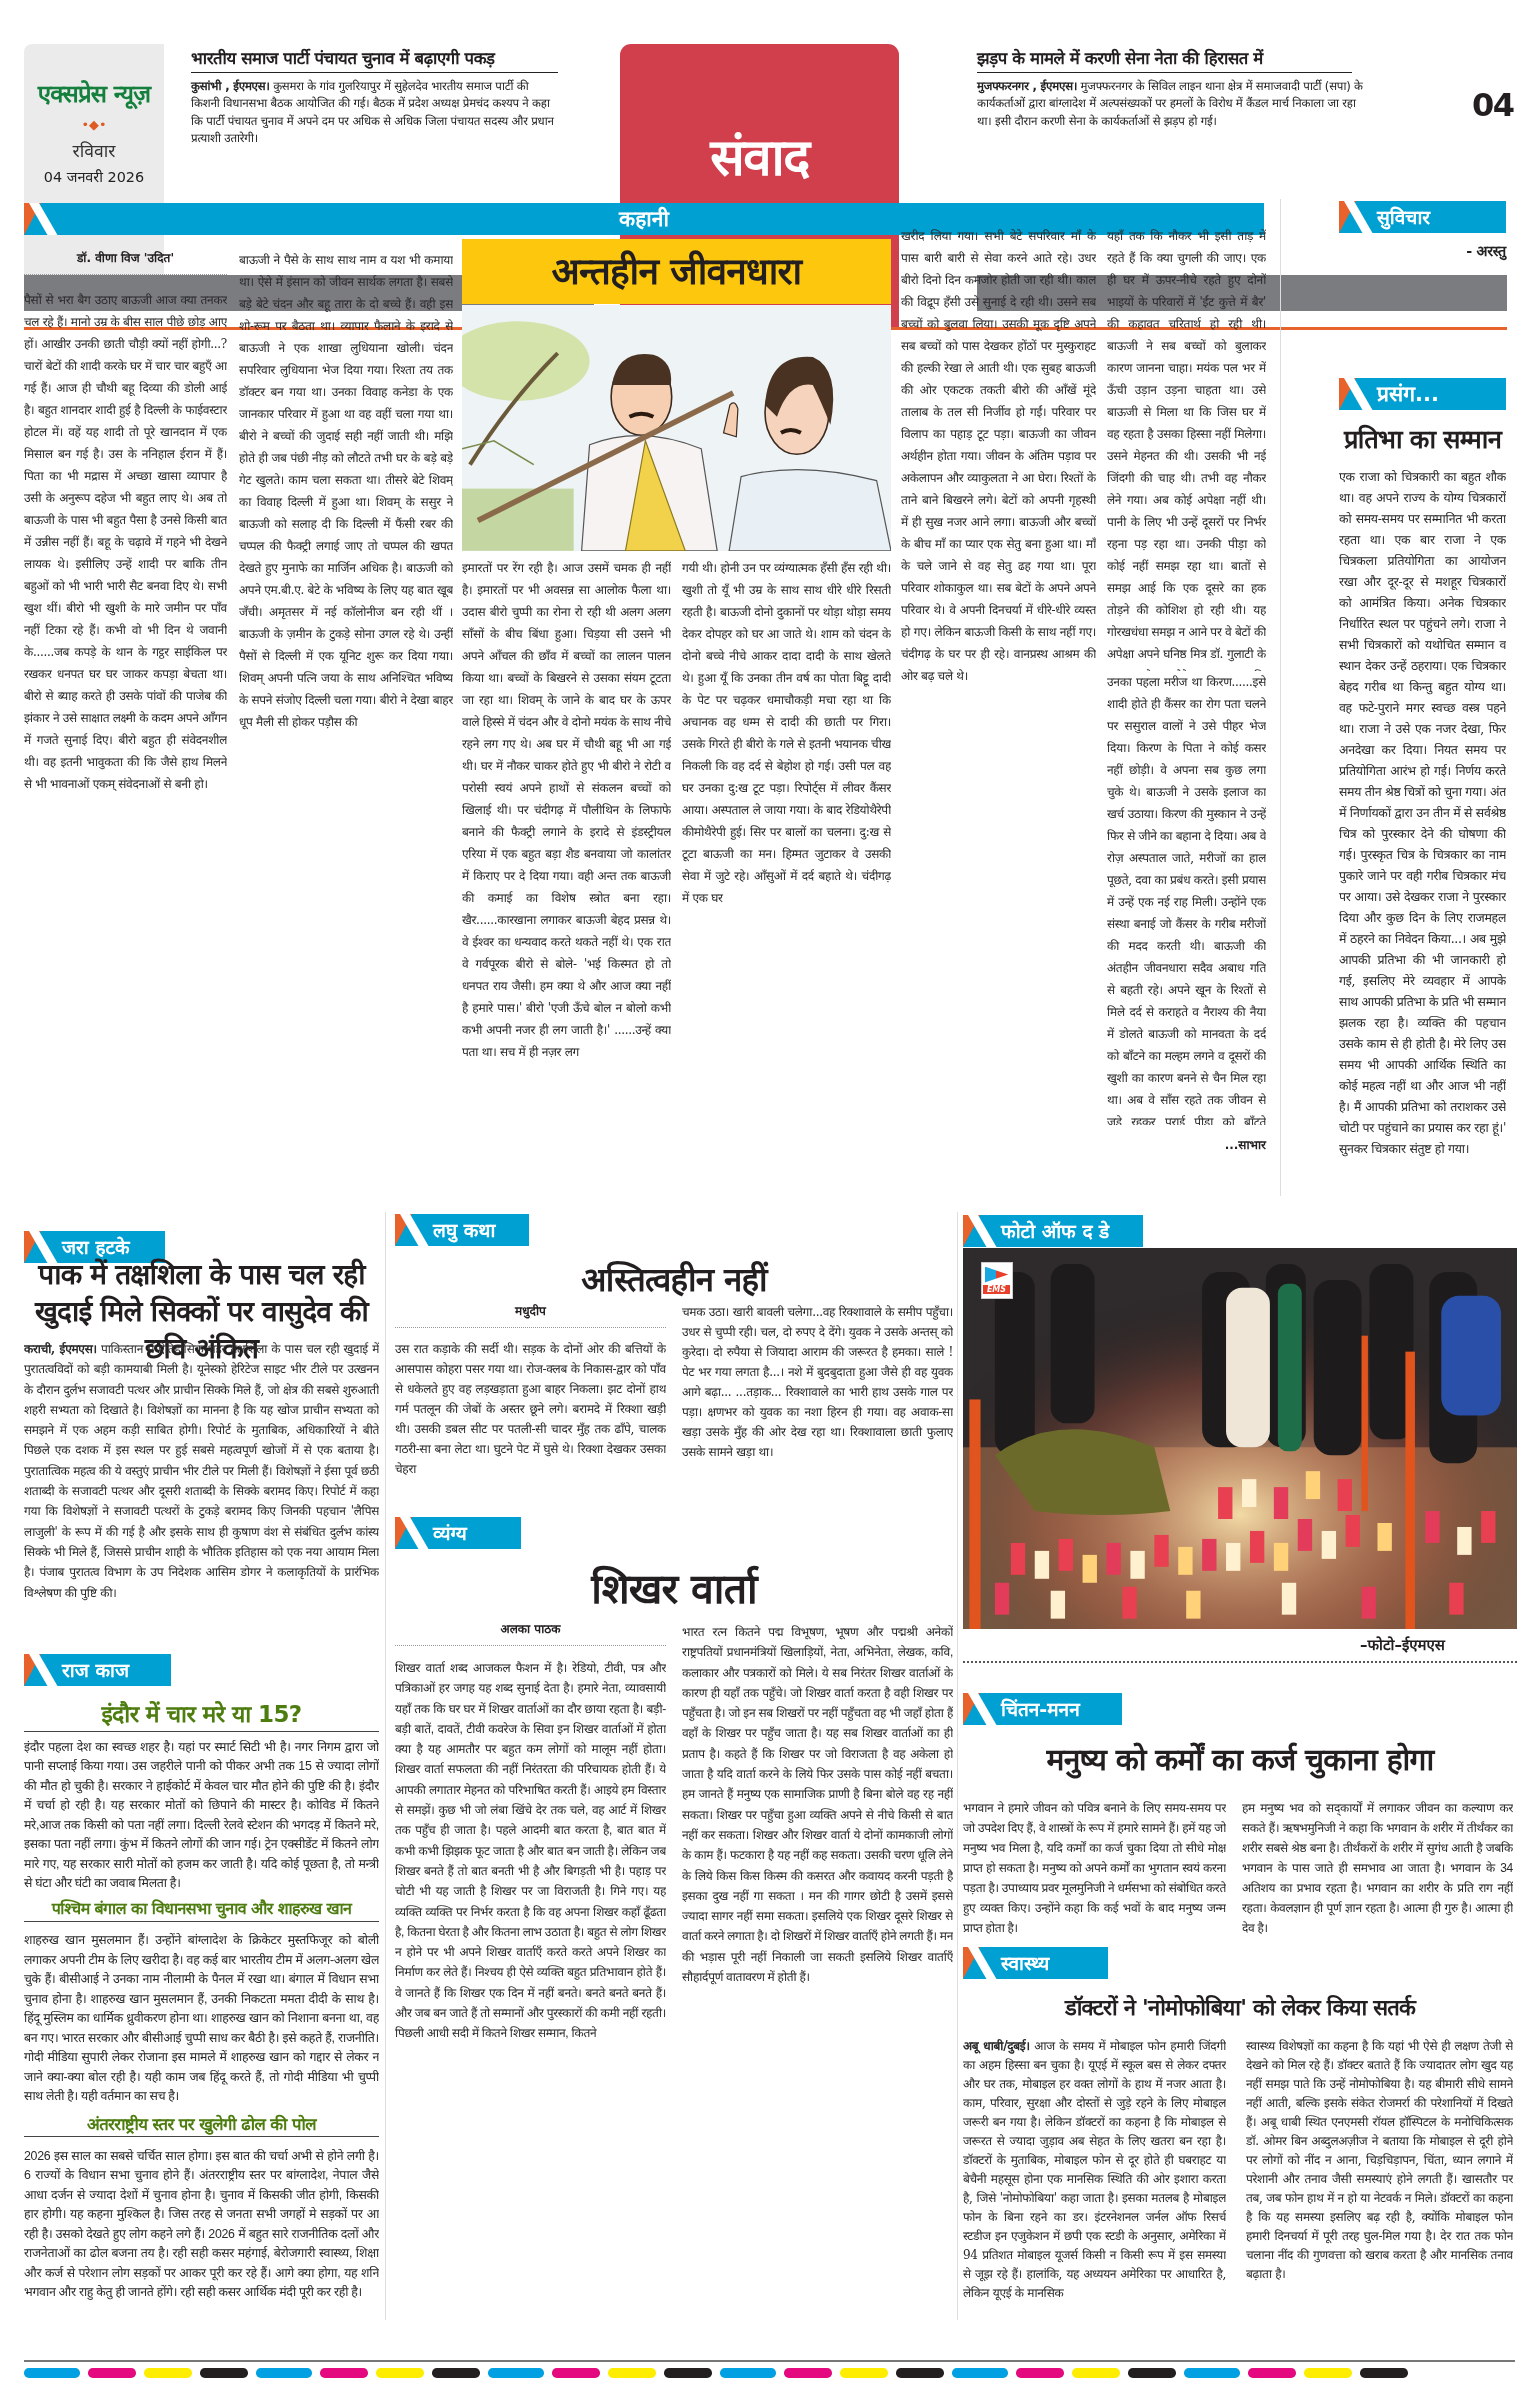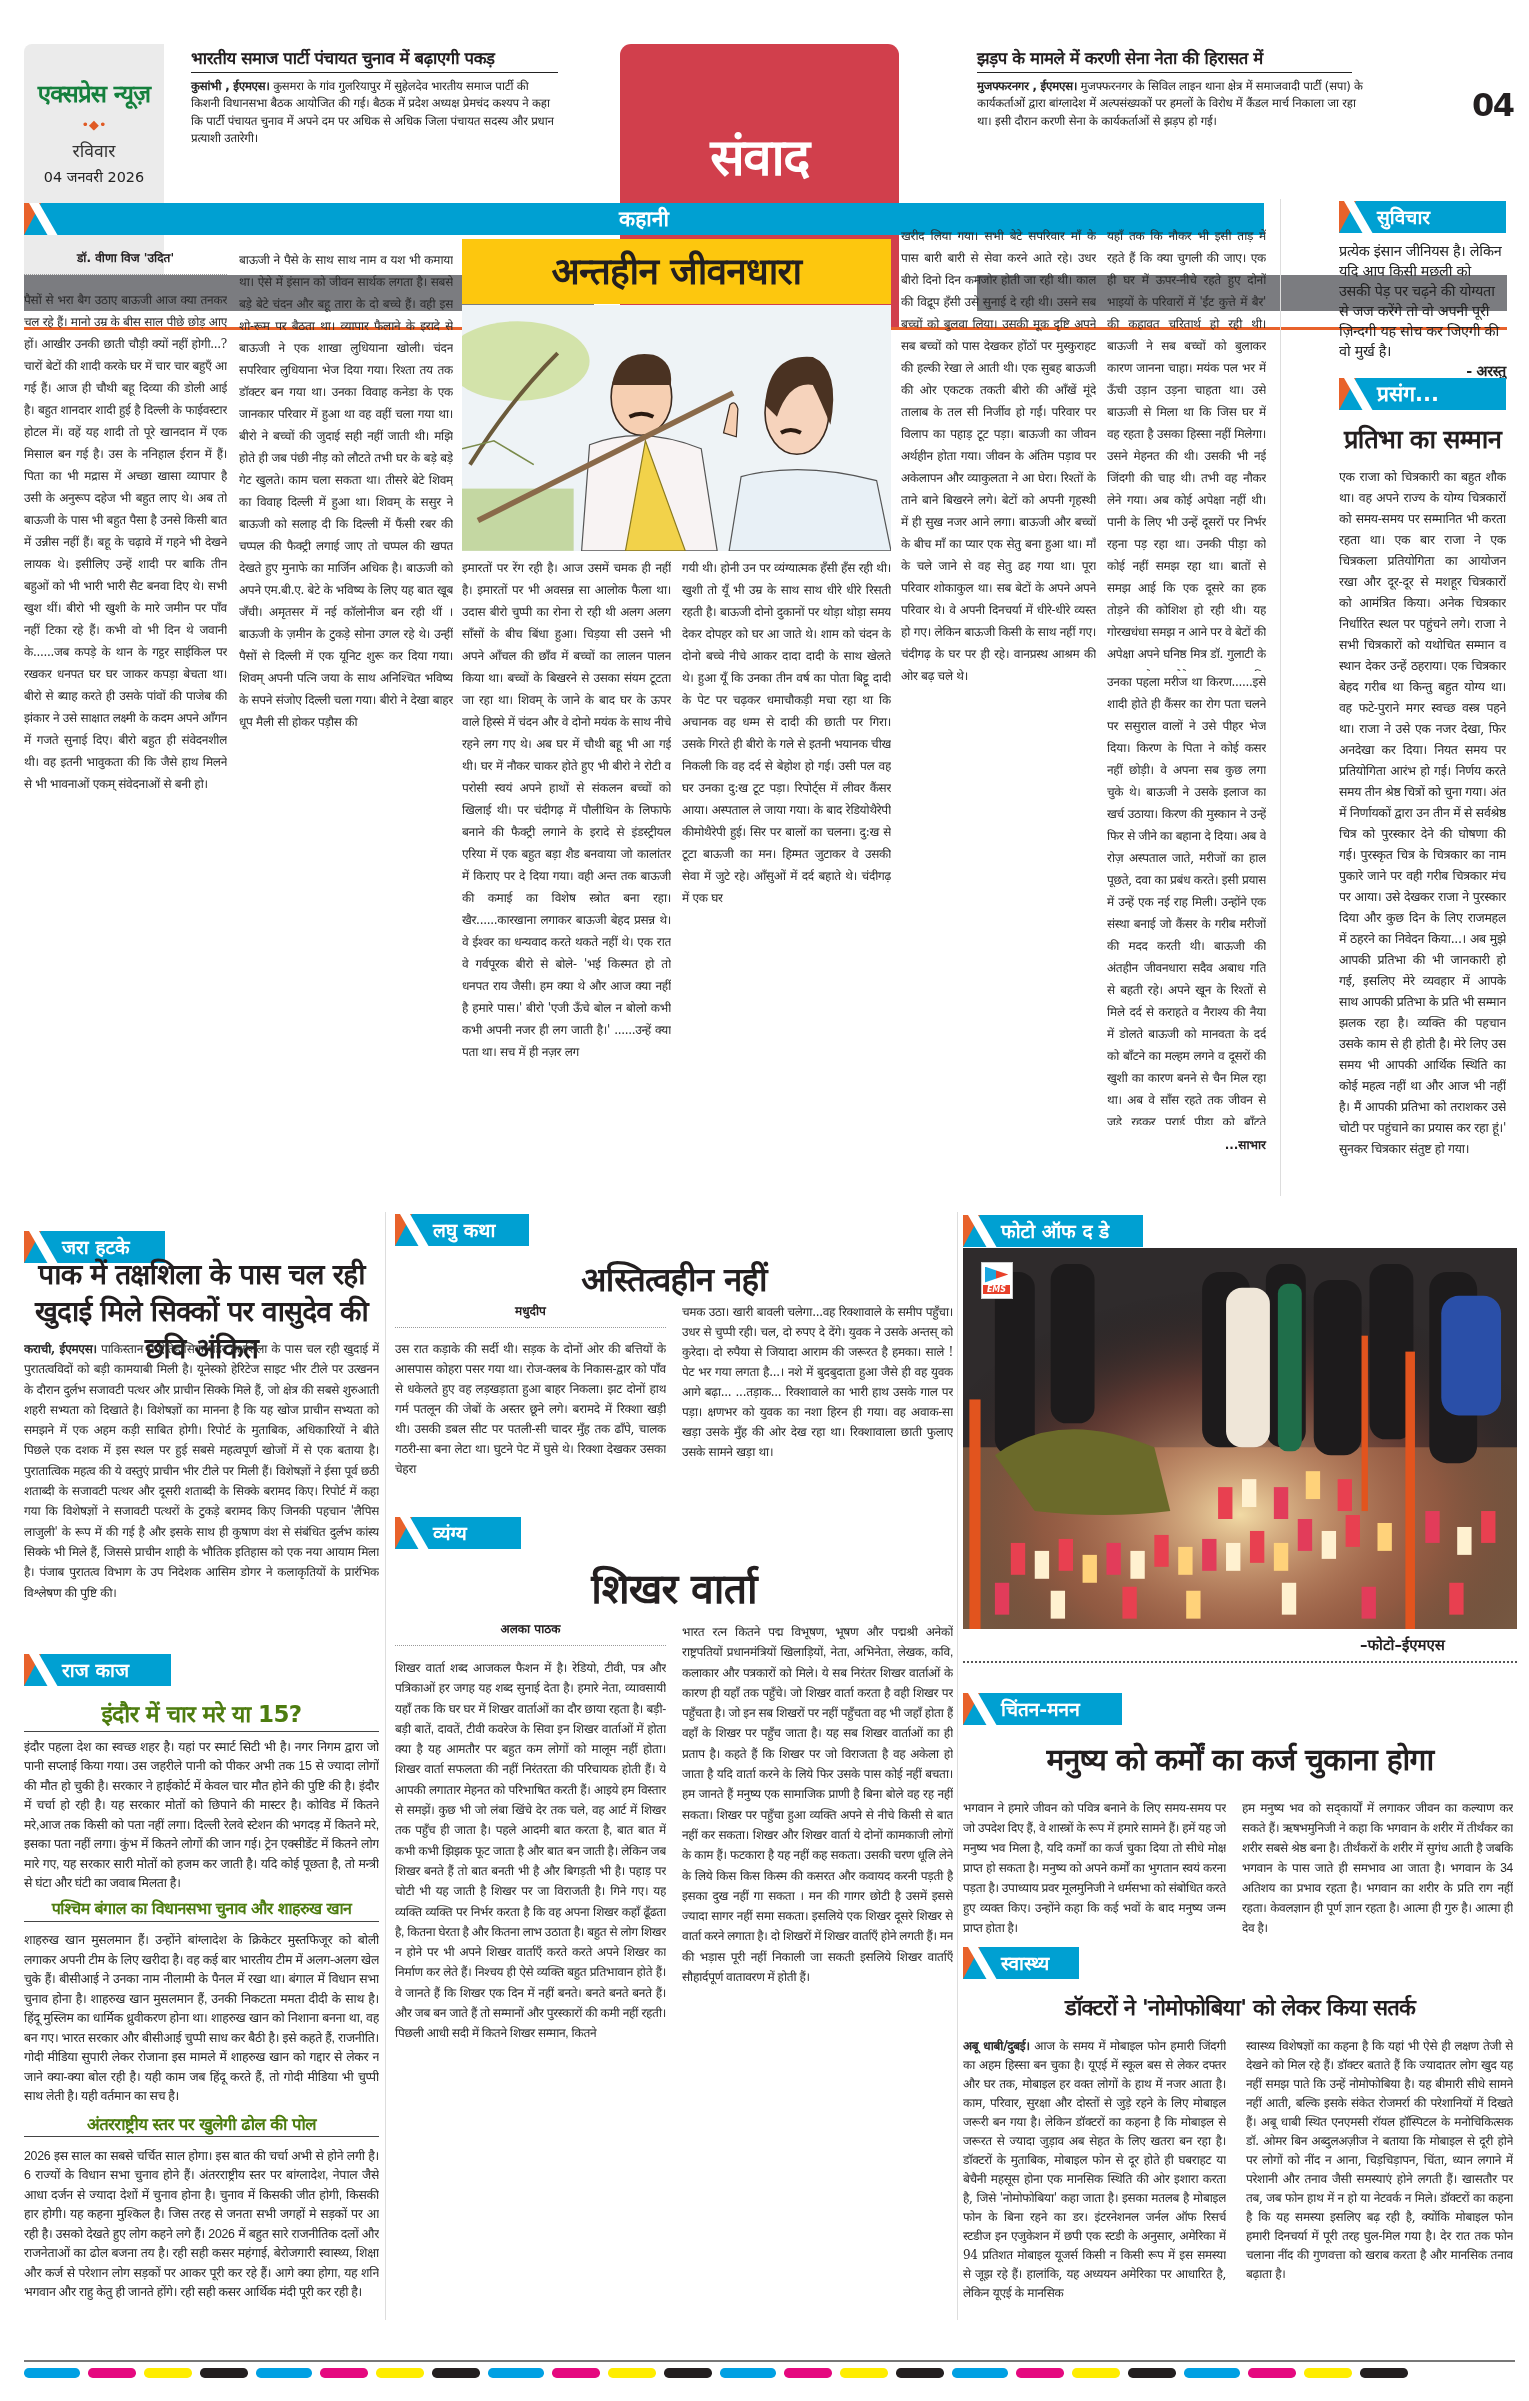--- a/index.html
+++ b/index.html
@@ -117,21 +117,20 @@
 <div class="abs col" style="left:682px; top:557px; width:209px; height:602px;">गयी थी। होनी उन पर व्यंग्यात्मक हँसी हँस रही थी। खुशी तो यूँ भी उम्र के साथ साथ धीरे धीरे रिसती रहती है। बाऊजी दोनो दुकानों पर थोड़ा थोड़ा समय देकर दोपहर को घर आ जाते थे। शाम को चंदन के दोनो बच्चे नीचे आकर दादा दादी के साथ खेलते थे। हुआ यूँ कि उनका तीन वर्ष का पोता बिट्टू दादी के पेट पर चढ़कर धमाचौकड़ी मचा रहा था कि अचानक वह धम्म से दादी की छाती पर गिरा। उसके गिरते ही बीरो के गले से इतनी भयानक चीख निकली कि वह दर्द से बेहोश हो गई। उसी पल वह घर उनका दु:ख टूट पड़ा। रिपोर्ट्स में लीवर कैंसर आया। अस्पताल ले जाया गया। के बाद रेडियोथैरेपी कीमोथैरेपी हुई। सिर पर बालों का चलना। दु:ख से टूटा बाऊजी का मन। हिम्मत जुटाकर वे उसकी सेवा में जुटे रहे। आँसुओं में दर्द बहाते थे। चंदीगढ़ में एक घर</div>
 <div class="abs col" style="left:901px; top:225px; width:195px; height:933px;">खरीद लिया गया। सभी बेटे सपरिवार माँ के पास बारी बारी से सेवा करने आते रहे। उधर बीरो दिनो दिन कमजोर होती जा रही थी। काल की विद्रूप हँसी उसे सुनाई दे रही थी। उसने सब बच्चों को बुलवा लिया। उसकी मूक दृष्टि अपने सब बच्चों को पास देखकर होंठों पर मुस्कुराहट की हल्की रेखा ले आती थी। एक सुबह बाऊजी की ओर एकटक तकती बीरो की आँखें मूंदे तालाब के तल सी निर्जीव हो गईं। परिवार पर विलाप का पहाड़ टूट पड़ा। बाऊजी का जीवन अर्थहीन होता गया। जीवन के अंतिम पड़ाव पर अकेलापन और व्याकुलता ने आ घेरा। रिश्तों के ताने बाने बिखरने लगे। बेटों को अपनी गृहस्थी में ही सुख नजर आने लगा। बाऊजी और बच्चों के बीच माँ का प्यार एक सेतु बना हुआ था। माँ के चले जाने से वह सेतु ढह गया था। पूरा परिवार शोकाकुल था। सब बेटों के अपने अपने परिवार थे। वे अपनी दिनचर्या में धीरे-धीरे व्यस्त हो गए। लेकिन बाऊजी किसी के साथ नहीं गए। चंदीगढ़ के घर पर ही रहे। वानप्रस्थ आश्रम की ओर बढ़ चले थे।</div>
 <div class="abs col" style="left:1107px; top:225px; width:159px; height:446px;">यहाँ तक कि नौकर भी इसी ताड़ में रहते हैं कि क्या चुगली की जाए। एक ही घर में ऊपर-नीचे रहते हुए दोनों भाइयों के परिवारों में 'ईंट कुत्ते में बैर' की कहावत चरितार्थ हो रही थी। बाऊजी ने सब बच्चों को बुलाकर कारण जानना चाहा। मयंक पल भर में ऊँची उड़ान उड़ना चाहता था। उसे बाऊजी से मिला था कि जिस घर में वह रहता है उसका हिस्सा नहीं मिलेगा। उसने मेहनत की थी। उसकी भी नई जिंदगी की चाह थी। तभी वह नौकर लेने गया। अब कोई अपेक्षा नहीं थी। पानी के लिए भी उन्हें दूसरों पर निर्भर रहना पड़ रहा था। उनकी पीड़ा को कोई नहीं समझ रहा था। बातों से समझ आई कि एक दूसरे का हक तोड़ने की कोशिश हो रही थी। यह गोरखधंधा समझ न आने पर वे बेटों की अपेक्षा अपने घनिष्ठ मित्र डॉ. गुलाटी के पास पूछने जा बैठे। मालूम हुआ कि दोनों भाई एक-दूसरे के कट्टर दुश्मन बन चुके हैं। दोनो की पत्नियाँ घर की इज्जत सरे आम उछाल रही है। उनमें एक-दूसरे की बुराई करने की होड़ चल रही है।</div>
 <div class="abs col" style="left:1107px; top:671px; width:159px; height:454px;">उनका पहला मरीज था किरण......इसे शादी होते ही कैंसर का रोग पता चलने पर ससुराल वालों ने उसे पीहर भेज दिया। किरण के पिता ने कोई कसर नहीं छोड़ी। वे अपना सब कुछ लगा चुके थे। बाऊजी ने उसके इलाज का खर्च उठाया। किरण की मुस्कान ने उन्हें फिर से जीने का बहाना दे दिया। अब वे रोज़ अस्पताल जाते, मरीजों का हाल पूछते, दवा का प्रबंध करते। इसी प्रयास में उन्हें एक नई राह मिली। उन्होंने एक संस्था बनाई जो कैंसर के गरीब मरीजों की मदद करती थी। बाऊजी की अंतहीन जीवनधारा सदैव अबाध गति से बहती रहे। अपने खून के रिश्तों से मिले दर्द से कराहते व नैराश्य की नैया में डोलते बाऊजी को मानवता के दर्द को बाँटने का मल्हम लगने व दूसरों की खुशी का कारण बनने से चैन मिल रहा था। अब वे साँस रहते तक जीवन से जुड़े रहकर पराई पीड़ा को बाँटते रहेंगे...।</div>
 <div class="abs source-note" style="left:1107px; top:1136px; width:159px;">...साभार</div>
 
 <div class="abs sec-head" style="left:1339px; top:201px; width:167px; font-size:19px;">
   <span>सुविचार</span>
 </div>
 <div class="abs suvichar-text" style="left:1339px; top:241px; width:167px;">
-  <span>प्रत्येक इंसान जीनियस है। लेकिन यदि आप किसी मछली को उसकी पेड़ पर चढ़ने की योग्यता से जज करेंगे तो वो अपनी पूरी ज़िन्दगी यह सोच कर जिएगी की वो मुर्ख है।</span>
   <div style="text-align:right;" class="suvichar-author">- अरस्तु</div>
 </div>
 <div class="abs sec-head" style="left:1339px; top:378px; width:167px; font-size:21px;">
   <span>प्रसंग...</span>
 </div>
 <div class="abs prasang-title" style="left:1339px; top:421px; width:167px; font-size:25.5px;">प्रतिभा का सम्मान</div>
 <div class="abs col" style="left:1339px; top:466px; width:167px; height:737px; font-size:12.4px; line-height:21px;">एक राजा को चित्रकारी का बहुत शौक था। वह अपने राज्य के योग्य चित्रकारों को समय-समय पर सम्मानित भी करता रहता था। एक बार राजा ने एक चित्रकला प्रतियोगिता का आयोजन रखा और दूर-दूर से मशहूर चित्रकारों को आमंत्रित किया। अनेक चित्रकार निर्धारित स्थल पर पहुंचने लगे। राजा ने सभी चित्रकारों को यथोचित सम्मान व स्थान देकर उन्हें ठहराया। एक चित्रकार बेहद गरीब था किन्तु बहुत योग्य था। वह फटे-पुराने मगर स्वच्छ वस्त्र पहने था। राजा ने उसे एक नजर देखा, फिर अनदेखा कर दिया। नियत समय पर प्रतियोगिता आरंभ हो गई। निर्णय करते समय तीन श्रेष्ठ चित्रों को चुना गया। अंत में निर्णायकों द्वारा उन तीन में से सर्वश्रेष्ठ चित्र को पुरस्कार देने की घोषणा की गई। पुरस्कृत चित्र के चित्रकार का नाम पुकारे जाने पर वही गरीब चित्रकार मंच पर आया। उसे देखकर राजा ने पुरस्कार दिया और कुछ दिन के लिए राजमहल में ठहरने का निवेदन किया...। अब मुझे आपकी प्रतिभा की भी जानकारी हो गई, इसलिए मेरे व्यवहार में आपके साथ आपकी प्रतिभा के प्रति भी सम्मान झलक रहा है। व्यक्ति की पहचान उसके काम से ही होती है। मेरे लिए उस समय भी आपकी आर्थिक स्थिति का कोई महत्व नहीं था और आज भी नहीं है। मैं आपकी प्रतिभा को तराशकर उसे चोटी पर पहुंचाने का प्रयास कर रहा हूं।' सुनकर चित्रकार संतुष्ट हो गया।</div>
 
 <div class="abs sec-head" style="left:24px; top:1214px; width:141px;margin-top:17px;">
   <span>जरा हटके</span>
@@ -247,21 +246,21 @@
 <div class="abs col" style="left:395px; top:1658px; width:271px; height:658px; font-family:'Liberation Sans', sans-serif; line-height:20.3px;">शिखर वार्ता शब्द आजकल फैशन में है। रेडियो, टीवी, पत्र और पत्रिकाओं हर जगह यह शब्द सुनाई देता है। हमारे नेता, व्यावसायी यहाँ तक कि घर घर में शिखर वार्ताओं का दौर छाया रहता है। बड़ी-बड़ी बातें, दावतें, टीवी कवरेज के सिवा इन शिखर वार्ताओं में होता क्या है यह आमतौर पर बहुत कम लोगों को मालूम नहीं होता। शिखर वार्ता सफलता की नहीं निरंतरता की परिचायक होती हैं। ये आपकी लगातार मेहनत को परिभाषित करती हैं। आइये हम विस्तार से समझें। कुछ भी जो लंबा खिंचे देर तक चले, वह आर्ट में शिखर तक पहुँच ही जाता है। पहले आदमी बात करता है, बात बात में कभी कभी झिझक फूट जाता है और बात बन जाती है। लेकिन जब शिखर बनते हैं तो बात बनती भी है और बिगड़ती भी है। पहाड़ पर चोटी भी यह जाती है शिखर पर जा विराजती है। गिने गए। यह व्यक्ति व्यक्ति पर निर्भर करता है कि वह अपना शिखर कहाँ ढूँढता है, कितना घेरता है और कितना लाभ उठाता है। बहुत से लोग शिखर न होने पर भी अपने शिखर वार्ताएँ करते करते अपने शिखर का निर्माण कर लेते हैं। निश्चय ही ऐसे व्यक्ति बहुत प्रतिभावान होते हैं। वे जानते हैं कि शिखर एक दिन में नहीं बनते। बनते बनते बनते हैं। और जब बन जाते हैं तो सम्मानों और पुरस्कारों की कमी नहीं रहती। पिछली आधी सदी में कितने शिखर सम्मान, कितने</div>
 <div class="abs col" style="left:682px; top:1622px; width:271px; height:694px; font-family:'Liberation Sans', sans-serif; line-height:20.3px;">भारत रत्न कितने पद्म विभूषण, भूषण और पद्मश्री अनेकों राष्ट्रपतियों प्रधानमंत्रियों खिलाड़ियों, नेता, अभिनेता, लेखक, कवि, कलाकार और पत्रकारों को मिले। ये सब निरंतर शिखर वार्ताओं के कारण ही यहाँ तक पहुँचे। जो शिखर वार्ता करता है वही शिखर पर पहुँचता है। जो इन सब शिखरों पर नहीं पहुँचता वह भी जहाँ होता हैं वहाँ के शिखर पर पहुँच जाता है। यह सब शिखर वार्ताओं का ही प्रताप है। कहते हैं कि शिखर पर जो विराजता है वह अकेला हो जाता है यदि वार्ता करने के लिये फिर उसके पास कोई नहीं बचता। हम जानते हैं मनुष्य एक सामाजिक प्राणी है बिना बोले वह रह नहीं सकता। शिखर पर पहुँचा हुआ व्यक्ति अपने से नीचे किसी से बात नहीं कर सकता। शिखर और शिखर वार्ता ये दोनों कामकाजी लोगों के काम हैं। फटकारा है यह नहीं कह सकता। उसकी चरण धूलि लेने के लिये किस किस किस्म की कसरत और कवायद करनी पड़ती है इसका दुख नहीं गा सकता । मन की गागर छोटी है उसमें इससे ज्यादा सागर नहीं समा सकता। इसलिये एक शिखर दूसरे शिखर से वार्ता करने लगाता है। दो शिखरों में शिखर वार्ताएँ होने लगती हैं। मन की भड़ास पूरी नहीं निकाली जा सकती इसलिये शिखर वार्ताएँ सौहार्दपूर्ण वातावरण में होती हैं।</div>
 
 <div class="abs sec-head" style="left:963px; top:1693px; width:159px;">
   <span>चिंतन-मनन</span>
 </div>
 <div class="abs headline" style="left:963px; top:1738px; width:554px; font-size:30px;">मनुष्य को कर्मों का कर्ज चुकाना होगा</div>
 <div class="abs col" style="left:963px; top:1798px; width:263px; height:147px; font-family:'Liberation Sans', sans-serif; line-height:20px;">भगवान ने हमारे जीवन को पवित्र बनाने के लिए समय-समय पर जो उपदेश दिए हैं, वे शास्त्रों के रूप में हमारे सामने हैं। हमें यह जो मनुष्य भव मिला है, यदि कर्मों का कर्ज चुका दिया तो सीधे मोक्ष प्राप्त हो सकता है। मनुष्य को अपने कर्मों का भुगतान स्वयं करना पड़ता है। उपाध्याय प्रवर मूलमुनिजी ने धर्मसभा को संबोधित करते हुए व्यक्त किए। उन्होंने कहा कि कई भवों के बाद मनुष्य जन्म प्राप्त होता है।</div>
 <div class="abs col" style="left:1242px; top:1798px; width:271px; height:147px; font-family:'Liberation Sans', sans-serif; line-height:20px;">हम मनुष्य भव को सद्कार्यों में लगाकर जीवन का कल्याण कर सकते हैं। ऋषभमुनिजी ने कहा कि भगवान के शरीर में तीर्थंकर का शरीर सबसे श्रेष्ठ बना है। तीर्थंकरों के शरीर में सुगंध आती है जबकि भगवान के पास जाते ही समभाव आ जाता है। भगवान के 34 अतिशय का प्रभाव रहता है। भगवान का शरीर के प्रति राग नहीं रहता। केवलज्ञान ही पूर्ण ज्ञान रहता है। आत्मा ही गुरु है। आत्मा ही देव है।</div>
 
-<div class="abs sec-head" style="left:963px; top:1947px; width:116px;">
+<div class="abs sec-head" style="left:963px; top:1947px; width:145px;">
   <span>स्वास्थ्य</span>
 </div>
 <div class="abs headline" style="left:963px; top:1991px; width:554px; font-size:22px;">डॉक्टरों ने 'नोमोफोबिया' को लेकर किया सतर्क</div>
 <div class="abs col" style="left:963px; top:2037px; width:263px; height:283px; line-height:19px;">
   <b>अबू धाबी/दुबई।</b> <span>आज के समय में मोबाइल फोन हमारी जिंदगी का अहम हिस्सा बन चुका है। यूएई में स्कूल बस से लेकर दफ्तर और घर तक, मोबाइल हर वक्त लोगों के हाथ में नजर आता है। काम, परिवार, सुरक्षा और दोस्तों से जुड़े रहने के लिए मोबाइल जरूरी बन गया है। लेकिन डॉक्टरों का कहना है कि मोबाइल से जरूरत से ज्यादा जुड़ाव अब सेहत के लिए खतरा बन रहा है। डॉक्टरों के मुताबिक, मोबाइल फोन से दूर होते ही घबराहट या बेचैनी महसूस होना एक मानसिक स्थिति की ओर इशारा करता है, जिसे 'नोमोफोबिया' कहा जाता है। इसका मतलब है मोबाइल फोन के बिना रहने का डर। इंटरनेशनल जर्नल ऑफ रिसर्च स्टडीज इन एजुकेशन में छपी एक स्टडी के अनुसार, अमेरिका में 94 प्रतिशत मोबाइल यूजर्स किसी न किसी रूप में इस समस्या से जूझ रहे हैं। हालांकि, यह अध्ययन अमेरिका पर आधारित है, लेकिन यूएई के मानसिक</span>
 </div>
 <div class="abs col" style="left:1246px; top:2037px; width:267px; height:283px; line-height:19px;">स्वास्थ्य विशेषज्ञों का कहना है कि यहां भी ऐसे ही लक्षण तेजी से देखने को मिल रहे हैं। डॉक्टर बताते हैं कि ज्यादातर लोग खुद यह नहीं समझ पाते कि उन्हें नोमोफोबिया है। यह बीमारी सीधे सामने नहीं आती, बल्कि इसके संकेत रोजमर्रा की परेशानियों में दिखते हैं। अबू धाबी स्थित एनएमसी रॉयल हॉस्पिटल के मनोचिकित्सक डॉ. ओमर बिन अब्दुलअज़ीज ने बताया कि मोबाइल से दूरी होने पर लोगों को नींद न आना, चिड़चिड़ापन, चिंता, ध्यान लगाने में परेशानी और तनाव जैसी समस्याएं होने लगती हैं। खासतौर पर तब, जब फोन हाथ में न हो या नेटवर्क न मिले। डॉक्टरों का कहना है कि यह समस्या इसलिए बढ़ रही है, क्योंकि मोबाइल फोन हमारी दिनचर्या में पूरी तरह घुल-मिल गया है। देर रात तक फोन चलाना नींद की गुणवत्ता को खराब करता है और मानसिक तनाव बढ़ाता है।</div>
 
 <div class="abs" style="left:385px; top:1212px; width:0.8px; height:1108px; background:#ddd;"></div>
 <div class="abs" style="left:957px; top:1212px; width:0.8px; height:1108px; background:#ddd;"></div>

